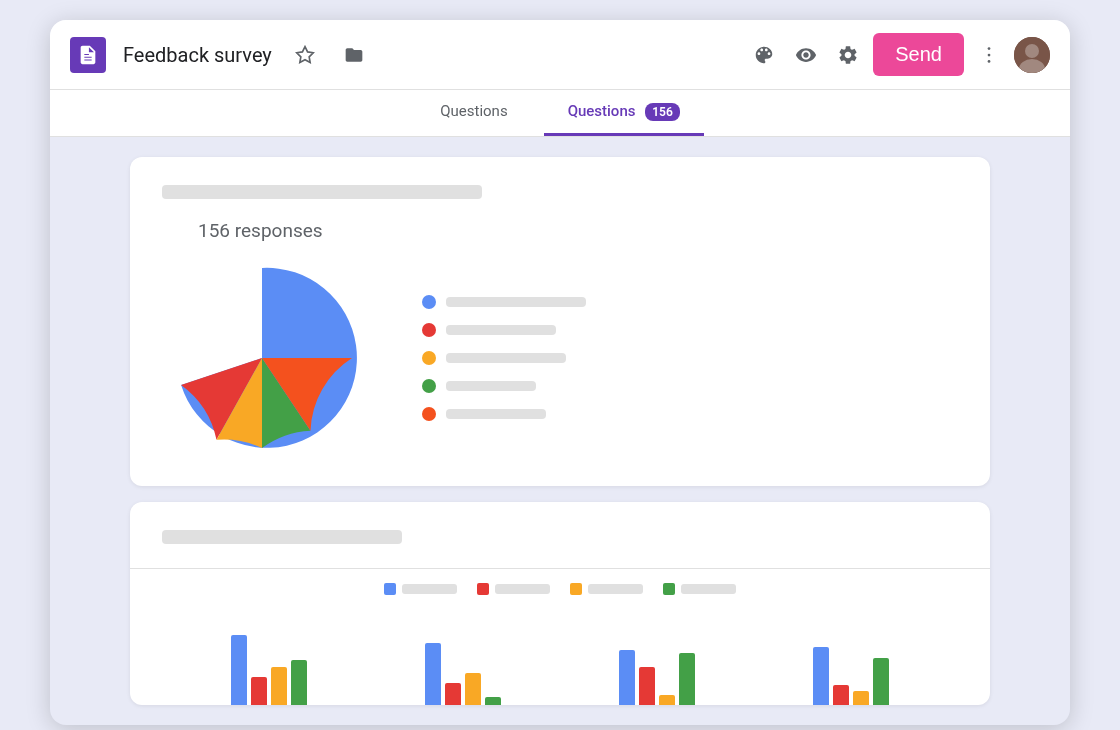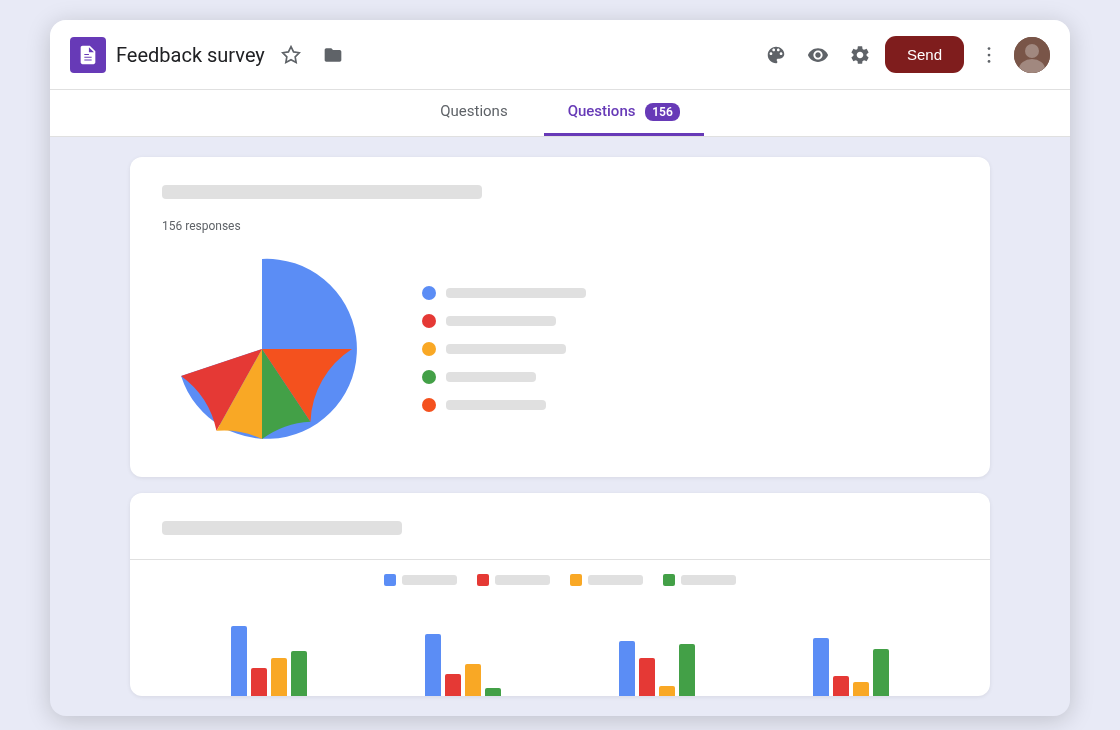--- a/index.html
+++ b/index.html
@@ -27,21 +27,21 @@
       display: flex;
       align-items: center;
       padding: 0 20px;
       height: 70px;
       border-bottom: 1px solid #e0e0e0;
     }
 
     .header-left {
       display: flex;
       align-items: center;
-      gap: 10px;
+      gap: 17px;
       flex: 1;
     }
 
     .form-icon {
       width: 36px;
       height: 36px;
       background: #673ab7;
       border-radius: 4px;
       display: flex;
       align-items: center;
@@ -73,26 +73,26 @@
       transition: background 0.15s;
     }
 
     .header-right {
       display: flex;
       align-items: center;
       gap: 8px;
     }
 
     .send-btn {
-      background: #7f1d1d;
+      background: #ec4899;
       color: white;
       border: none;
-      border-radius: 11px;
+      border-radius: 6px;
       padding: 10px 22px;
-      font-size: 15px;
+      font-size: 20px;
       font-weight: 500;
       cursor: pointer;
     }
 
     .avatar {
       width: 36px;
       height: 36px;
       border-radius: 50%;
       overflow: hidden;
       background: #795548;
@@ -161,23 +161,24 @@
       height: 12px;
     }
 
     .skeleton-title {
       width: 320px;
       height: 14px;
       margin-bottom: 20px;
     }
 
     .responses-count {
-      font-size: 12px;
+      font-size: 19px;
       color: #5f6368;
       margin-bottom: 16px;
+      margin-left: 36px;
     }
 
     .pie-legend-wrapper {
       display: flex;
       align-items: center;
       gap: 60px;
     }
 
     .pie-container {
       width: 200px;

